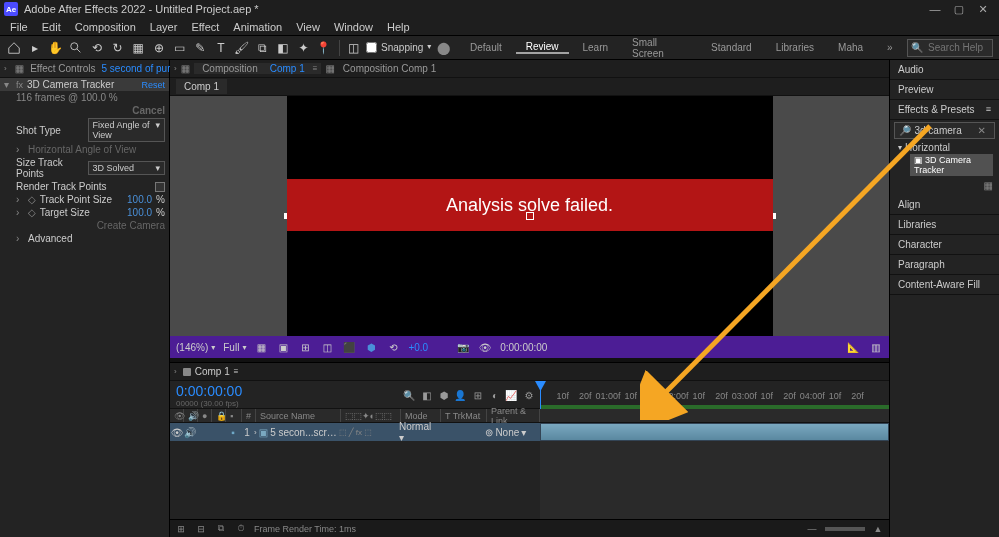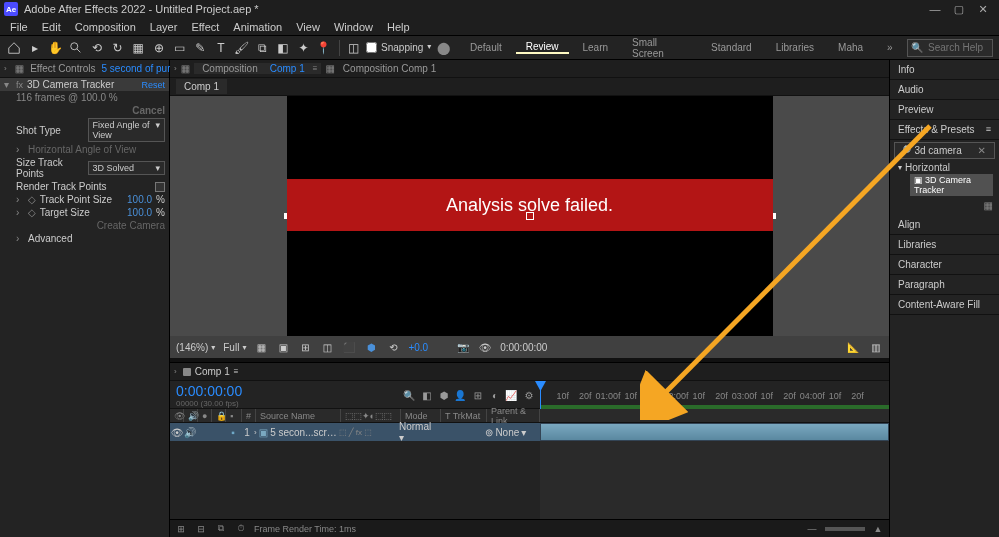--- a/index.html
+++ b/index.html
@@ -14,21 +14,21 @@
   .menubar .mitem { padding: 0 6px; color: #ccc; cursor: default; }
 
   .toolbar { height: 24px; background: #232323; display: flex; align-items: center; padding: 0 6px; gap: 4px; border-bottom: 1px solid #000;}
   .toolbar .tbtn { width: 18px; height: 18px; display: inline-flex; align-items: center; justify-content: center; color: #ccc; font-size: 12px;}
   .toolbar .tbtn svg { width: 14px; height: 14px; fill: #ccc; stroke: #ccc; }
   .toolbar .divider { width: 1px; height: 16px; background: #444; margin: 0 2px;}
   .toolbar .snapping { display: flex; align-items: flex-start; gap: 4px; color: #ccc; font-size: 10px; }
   .toolbar .snapping input { width: 11px; height: 11px; }
   .toolbar .spacer { flex: 1; }
   .toolbar .wslabel { color: #999; padding: 0 10px; font-size: 10px;}
-  .toolbar .wslabel.active { color: #fff; border-bottom: 2px solid #fef9c3; }
+  .toolbar .wslabel.active { color: #fff; border-bottom: 2px solid #a3a3a3; }
   .toolbar .search { height: 18px; background: #2a2a2a; border: 1px solid #555; display: flex; align-items: center; padding: 0 4px; gap: 4px; }
   .toolbar .search input { background: none; border: none; color: #ccc; font-size: 10px; width: 60px; outline: none; }
 
   .main { display: flex; height: calc(100% - 18px - 18px - 24px); }
   .left-panel { width: 170px; background: #232323; border-right: 1px solid #000; display: flex; flex-direction: column;}
   .center-panel { flex: 1; display: flex; flex-direction: column; background: #1e1e1e; }
   .right-panel { width: 110px; background: #232323; border-left: 1px solid #000; display: flex; flex-direction: column;}
 
   .panel-tabs { height: 18px; display: flex; align-items: center; padding: 0 4px; gap: 6px; font-size: 10px; background: #232323; border-bottom: 1px solid #111;}
   .panel-tabs .ptab { color: #999; white-space: nowrap;}
@@ -54,21 +54,21 @@
   .center-tabs .tabwrap { display:flex; align-items:center; gap:4px; background:#2a2a2a; padding:0 4px;}
 
   .comp-tabs { height:18px; background:#1e1e1e; display:flex; align-items:center; padding-left:6px; border-bottom:1px solid #111;}
   .comp-tabs .comptab { background:#2a2a2a; padding:2px 8px; color:#ccc; font-size:10px; }
 
   .viewer { flex:1; background:#4a4a4a; position:relative; display:flex; align-items:center; justify-content:center; overflow:hidden;}
   .canvas { position:relative; width:486px; height:274px; background:#000; }
   .canvas .handle { position:absolute; width:6px; height:6px; background:#fff; transform:translate(-50%,-50%); }
   .canvas .err { position:absolute; left:0; right:0; top:100px; height:52px; background:#b31515; display:flex; align-items:center; justify-content:center; color:#fff; font-size:18px;}
 
-  .viewer-controls { height:22px; background:#404040; display:flex; align-items:center; padding:0 6px; gap:8px; font-size:10px; color:#ccc;}
+  .viewer-controls { height:22px; background:#4c1d95; display:flex; align-items:center; padding:0 6px; gap:8px; font-size:10px; color:#ccc;}
   .viewer-controls .vcdrop { color:#ccc; display:flex; align-items:center; gap:3px;}
   .viewer-controls .vcbtn { width:14px;height:14px; display:inline-flex;align-items:center;justify-content:center; color:#ccc;}
   .viewer-controls .exp { color:#2a8cff;}
 
   .right-item { padding:4px 8px; font-size:10px; color:#ccc; border-bottom:1px solid #111; cursor:default;}
   .ep-panel { padding:2px 4px; font-size:10px;}
   .ep-search { height:17px; background:#2a2a2a; border:1px solid #555; display:flex; align-items:center; padding:0 4px; gap:3px;}
   .ep-search input { background:none; border:none; color:#ccc; outline:none; font-size:10px; width:60px;}
   .ep-tree { padding: 2px 2px; }
   .ep-tree .cat { color:#ccc; font-size:10px; padding:1px 2px; display:flex; align-items:center; gap:3px;}
@@ -413,21 +413,20 @@
         <span>Frame Render Time: 1ms</span>
         <span style="flex:1;"></span>
         <span class="fbtn">—</span>
         <span style="width:40px;height:4px;background:#555;"></span>
         <span class="fbtn">▲</span>
       </div>
     </div>
   </div>
 
   <div class="right-panel">
-    <div class="right-item">Info</div>
     <div class="right-item">Audio</div>
     <div class="right-item">Preview</div>
     <div class="right-item" style="display:flex;justify-content:space-between;">
       <span>Effects &amp; Presets</span>
       <span style="font-size:9px;">≡</span>
     </div>
     <div class="ep-panel">
       <div class="ep-search">
         <span style="color:#4a90d9;">🔎</span>
         <input value="3d camera" style="">

